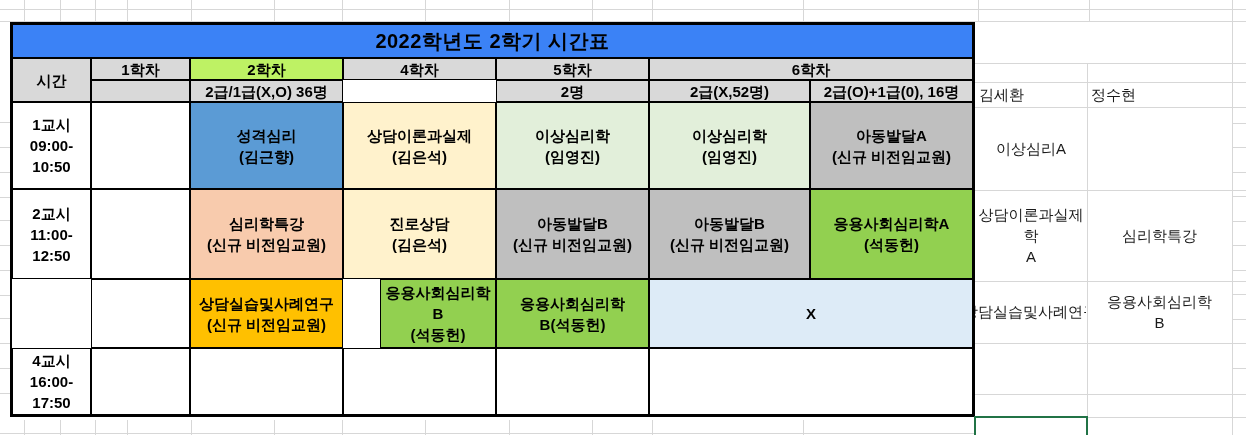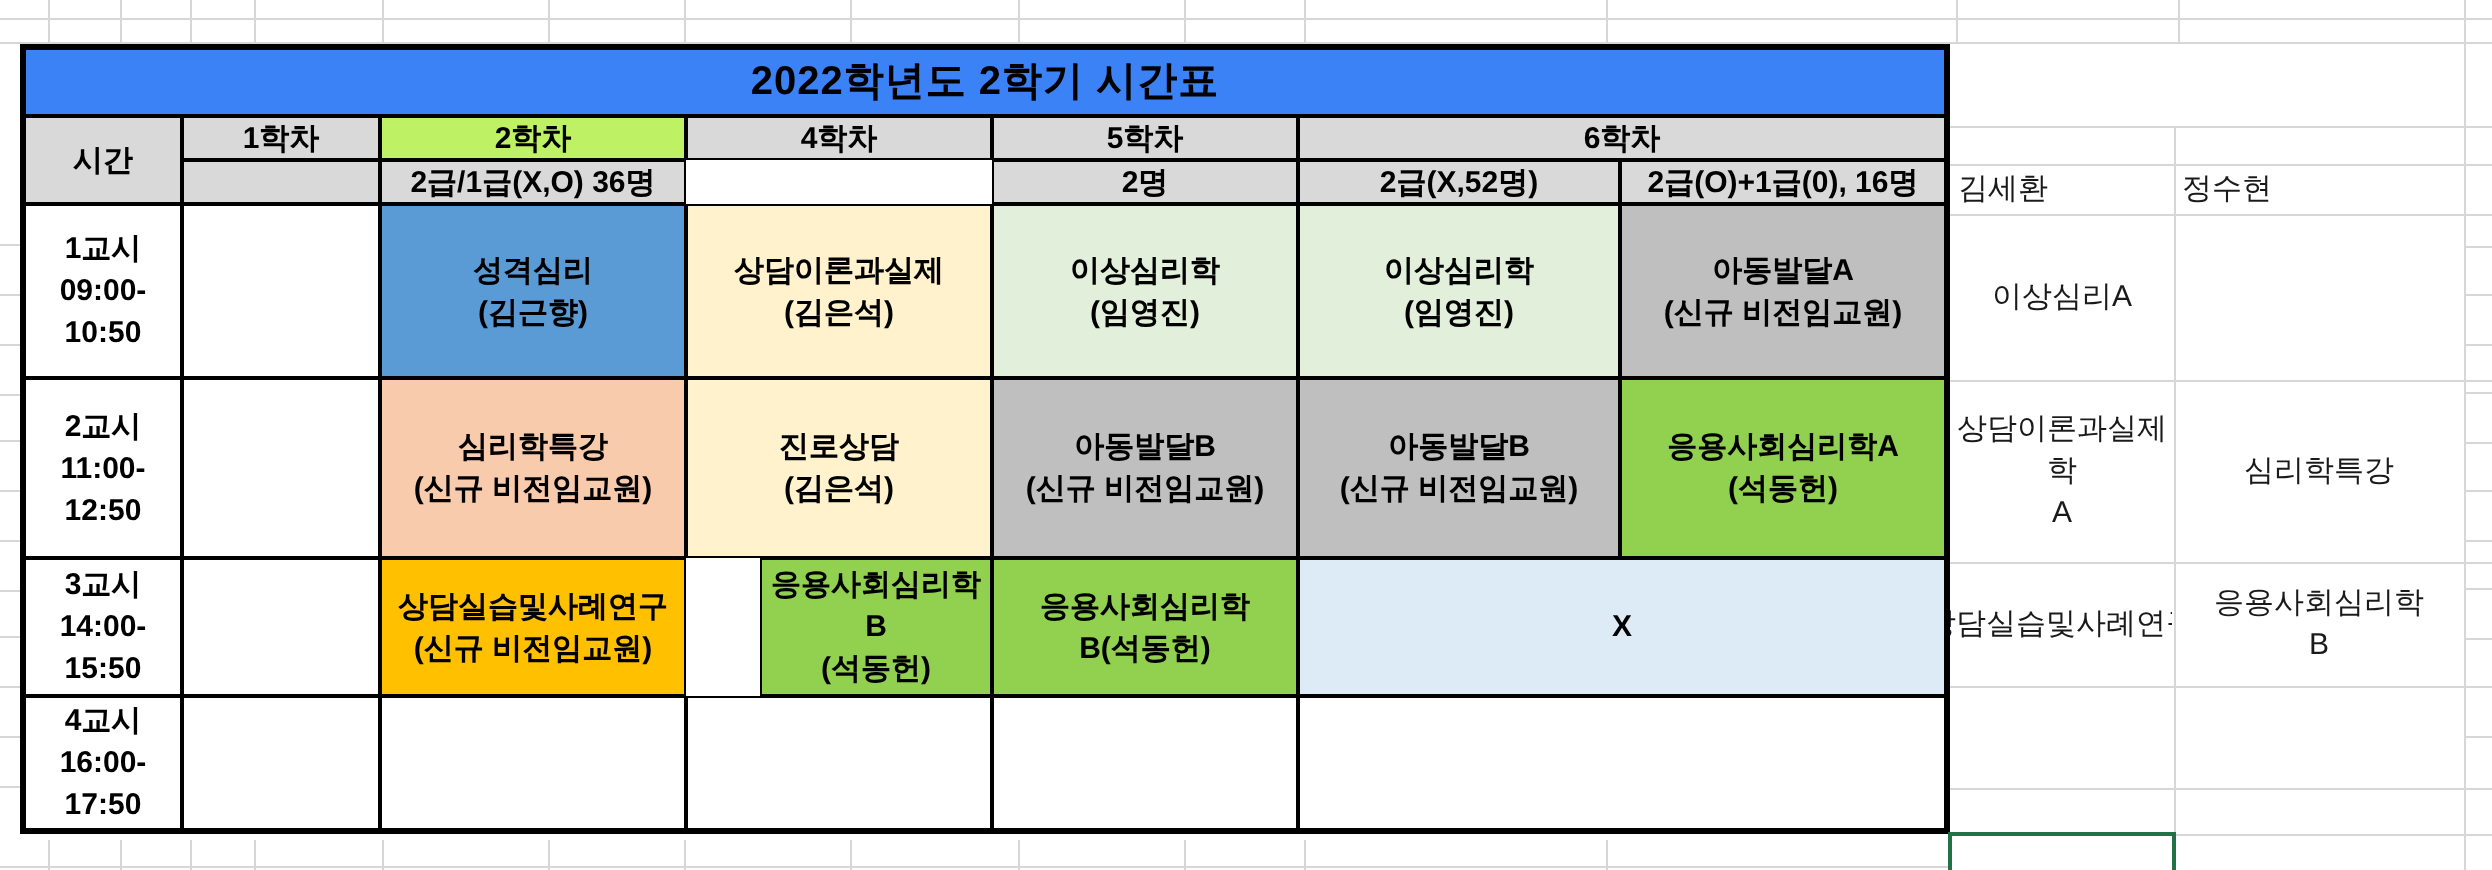--- a/index.html
+++ b/index.html
@@ -141,23 +141,20 @@
 (신규 비전임교원)</div>
     <div class="cell" style="grid-area: 5 / 4; background: rgb(255, 242, 204);">진로상담
 (김은석)</div>
     <div class="cell" style="grid-area: 5 / 5; background: rgb(191, 191, 191);">아동발달B
 (신규 비전임교원)</div>
     <div class="cell" style="grid-area: 5 / 6; background: rgb(191, 191, 191);">아동발달B
 (신규 비전임교원)</div>
     <div class="cell" style="grid-area: 5 / 7; background: rgb(146, 208, 80);">응용사회심리학A
 (석동헌)</div>
 
-    <div class="cell" style="grid-row:6;grid-column:1">3교시
-14:00-
-15:50</div>
     <div class="cell" style="grid-row:6;grid-column:2"></div>
     <div class="cell" style="grid-area: 6 / 3; background: rgb(255, 192, 0);">상담실습및사례연구
 (신규 비전임교원)</div>
     <div class="cell" style="grid-area: 6 / 4; background: rgb(146, 208, 80); margin-left: 37px;">응용사회심리학B
 (석동헌)</div>
     <div class="cell" style="grid-area: 6 / 5; background: rgb(146, 208, 80);">응용사회심리학
 B(석동헌)</div>
     <div class="cell" style="grid-area: 6 / 6 / auto / 8; background: rgb(221, 235, 247);">X</div>
 
     <div class="cell" style="grid-row:7;grid-column:1">4교시

